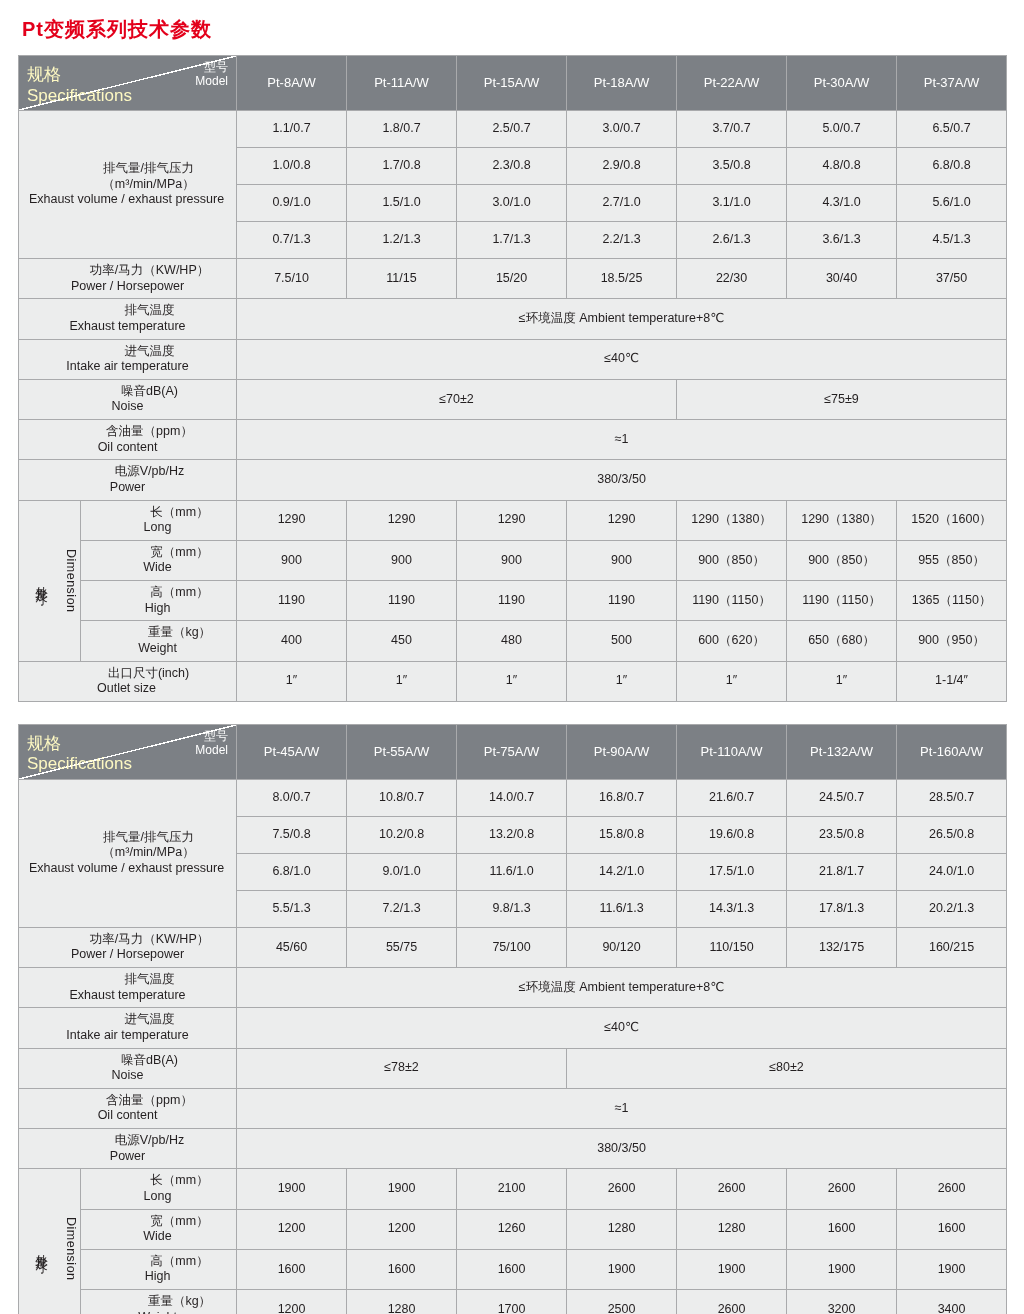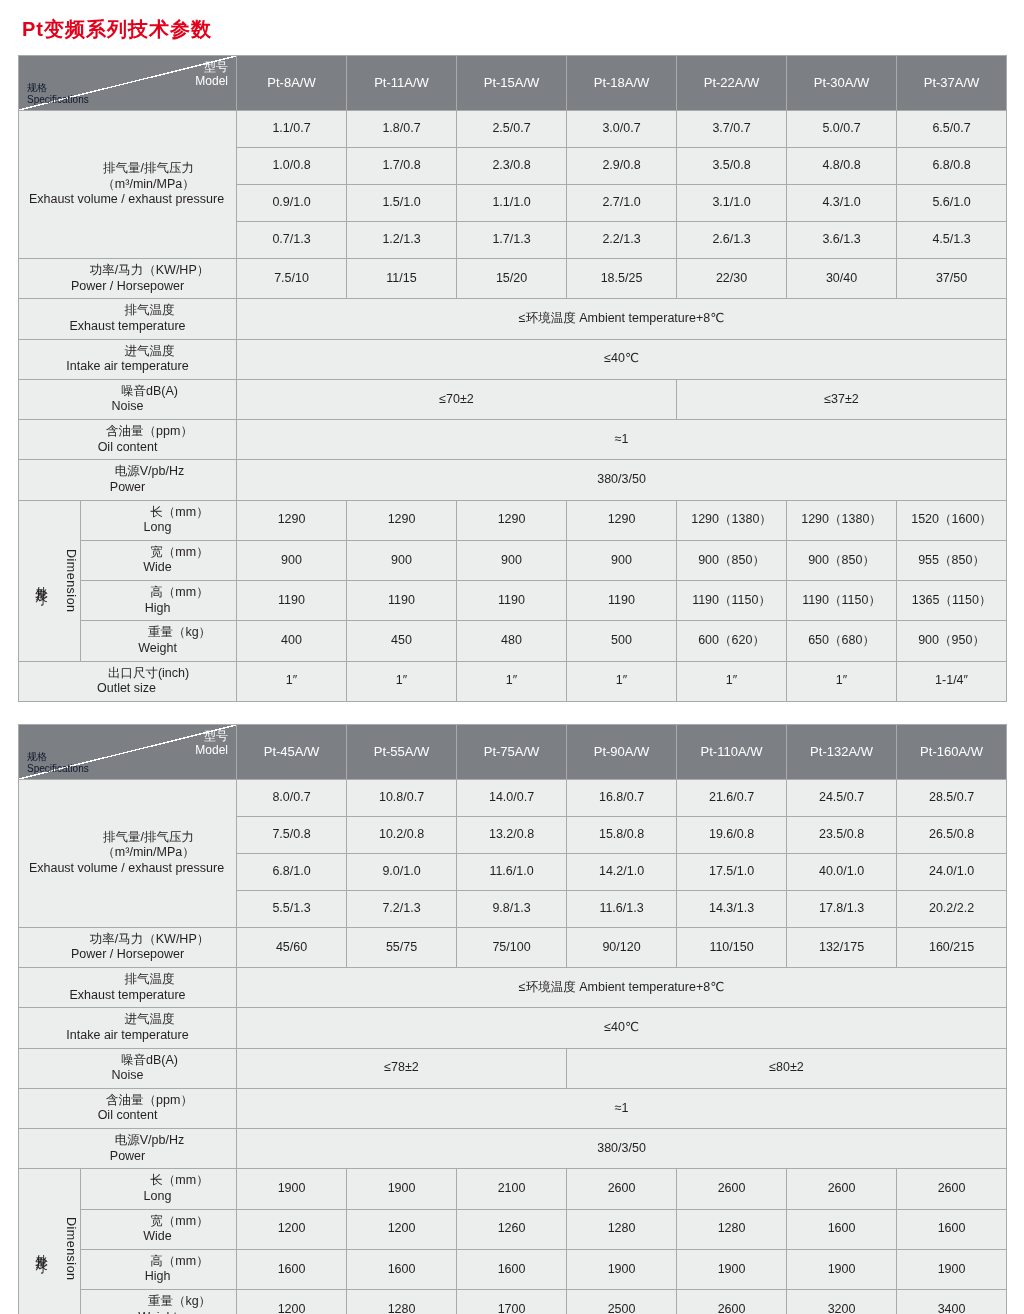--- a/index.html
+++ b/index.html
@@ -50,21 +50,21 @@
     overflow:hidden;
   }
   td.corner .diag{
     position:absolute;left:0;top:0;width:100%;height:100%;
     background:linear-gradient(to bottom right,transparent 0,transparent calc(50% - 0.7px),#ffffff calc(50% - 0.7px),#ffffff calc(50% + 0.7px),transparent calc(50% + 0.7px),transparent 100%);
   }
   td.corner .model{
     position:absolute;right:8px;top:4px;text-align:right;font-size:12px;line-height:1.2;color:#fff;
   }
   td.corner .spec{
-    position:absolute;left:8px;bottom:4px;text-align:left;font-size:10px;line-height:1.2;color:#0f172a;
+    position:absolute;left:8px;bottom:4px;text-align:left;font-size:17px;line-height:1.2;color:#fef9c3;
   }
   .lbl{
     text-align:left;
     padding-left:10px;
     line-height:1.25;
   }
   .lbl.center{text-align:center;padding-left:0;}
   .cn{display:block;padding-left:44px;}
   .en{display:block;}
   .vtxt{
@@ -145,21 +145,21 @@
         <td class="rowh outer">1.7/0.8</td>
         <td class="rowh outer">2.3/0.8</td>
         <td class="rowh outer">2.9/0.8</td>
         <td class="rowh outer">3.5/0.8</td>
         <td class="rowh outer">4.8/0.8</td>
         <td class="rowh outer">6.8/0.8</td>
       </tr>
       <tr>
         <td class="rowh outer">0.9/1.0</td>
         <td class="rowh outer">1.5/1.0</td>
-        <td class="rowh outer">1.1/1.0</td>
+        <td class="rowh outer">3.0/1.0</td>
         <td class="rowh outer">2.7/1.0</td>
         <td class="rowh outer">3.1/1.0</td>
         <td class="rowh outer">4.3/1.0</td>
         <td class="rowh outer">5.6/1.0</td>
       </tr>
       <tr>
         <td class="rowh outer">0.7/1.3</td>
         <td class="rowh outer">1.2/1.3</td>
         <td class="rowh outer">1.7/1.3</td>
         <td class="rowh outer">2.2/1.3</td>
@@ -197,21 +197,21 @@
         </td>
         <td class="outer" colspan="7">≤40℃</td>
       </tr>
 
       <tr>
         <td class="lbl outer" colspan="3">
           <span class="cn">噪音dB(A)</span>
           <span class="en">Noise</span>
         </td>
         <td class="outer" colspan="4">≤70±2</td>
-        <td class="outer" colspan="3">≤37±2</td>
+        <td class="outer" colspan="3">≤75±9</td>
       </tr>
 
       <tr>
         <td class="lbl outer" colspan="3">
           <span class="cn">含油量（ppm）</span>
           <span class="en">Oil content</span>
         </td>
         <td class="outer" colspan="7">≈1</td>
       </tr>
 
@@ -355,31 +355,31 @@
         <td class="rowh outer">19.6/0.8</td>
         <td class="rowh outer">23.5/0.8</td>
         <td class="rowh outer">26.5/0.8</td>
       </tr>
       <tr>
         <td class="rowh outer">6.8/1.0</td>
         <td class="rowh outer">9.0/1.0</td>
         <td class="rowh outer">11.6/1.0</td>
         <td class="rowh outer">14.2/1.0</td>
         <td class="rowh outer">17.5/1.0</td>
-        <td class="rowh outer">40.0/1.0</td>
+        <td class="rowh outer">21.8/1.7</td>
         <td class="rowh outer">24.0/1.0</td>
       </tr>
       <tr>
         <td class="rowh outer">5.5/1.3</td>
         <td class="rowh outer">7.2/1.3</td>
         <td class="rowh outer">9.8/1.3</td>
         <td class="rowh outer">11.6/1.3</td>
         <td class="rowh outer">14.3/1.3</td>
         <td class="rowh outer">17.8/1.3</td>
-        <td class="rowh outer">20.2/2.2</td>
+        <td class="rowh outer">20.2/1.3</td>
       </tr>
 
       <tr>
         <td class="lbl outer" colspan="3">
           <span class="cn">功率/马力（KW/HP）</span>
           <span class="en">Power / Horsepower</span>
         </td>
         <td class="outer">45/60</td>
         <td class="outer">55/75</td>
         <td class="outer">75/100</td>

